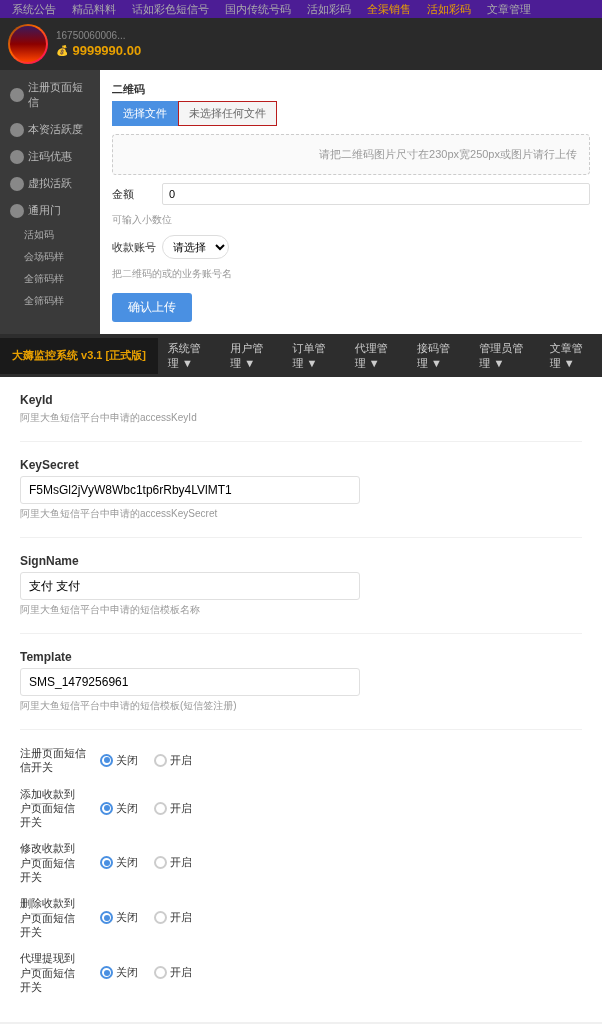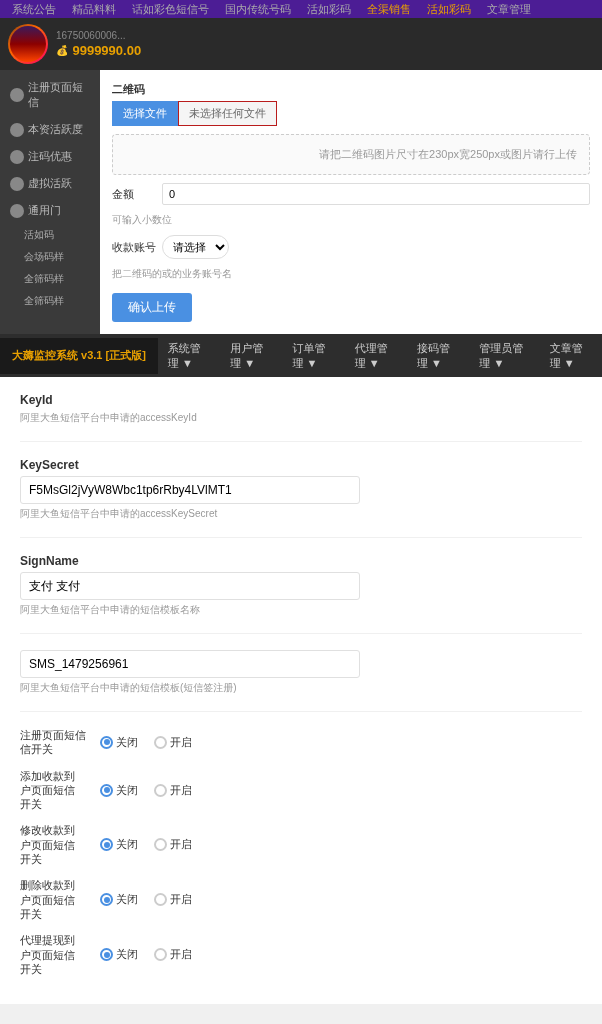--- a/index.html
+++ b/index.html
@@ -190,20 +190,21 @@
         <div class="config-hint">阿里大鱼短信平台中申请的accessKeySecret</div>
       </div>
 
       <div class="config-row">
         <div class="config-label">SignName</div>
         <input class="config-input-wide" type="text" value="支付 支付" style="">
         <div class="config-hint">阿里大鱼短信平台中申请的短信模板名称</div>
       </div>
 
       <div class="config-row">
+        <div class="config-label">Template</div>
         <input class="config-input-wide" type="text" value="SMS_1479256961" style="">
         <div class="config-hint">阿里大鱼短信平台中申请的短信模板(短信签注册)</div>
       </div>
 
       <div class="toggle-row">
         <div class="toggle-label" style="white-space:pre-line;">注册页面短信
 信开关</div>
         <div class="toggle-options">
           <label class="radio-option">
             <div class="radio-dot selected"></div>

